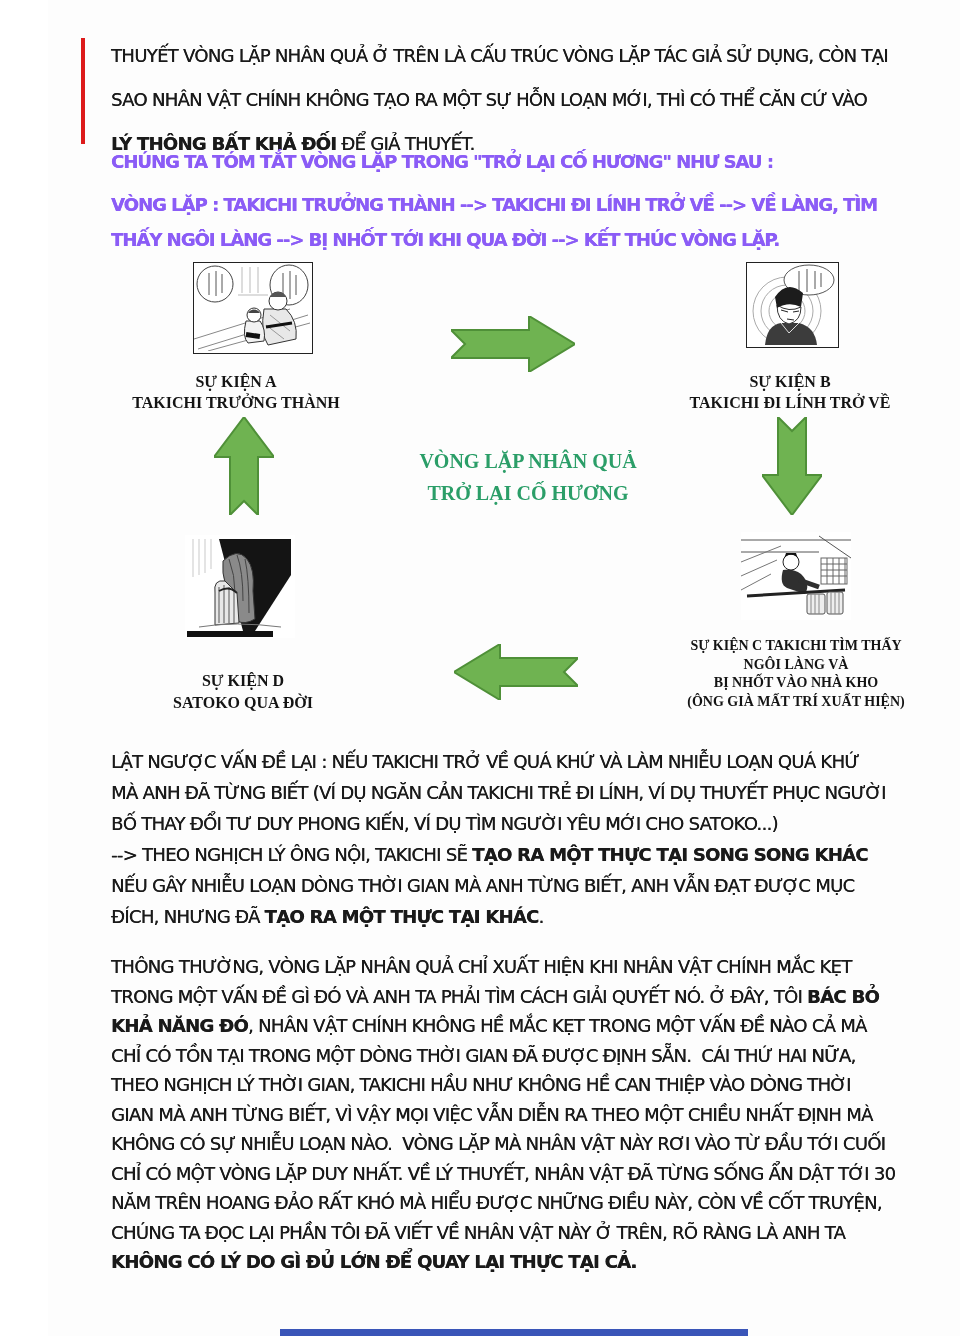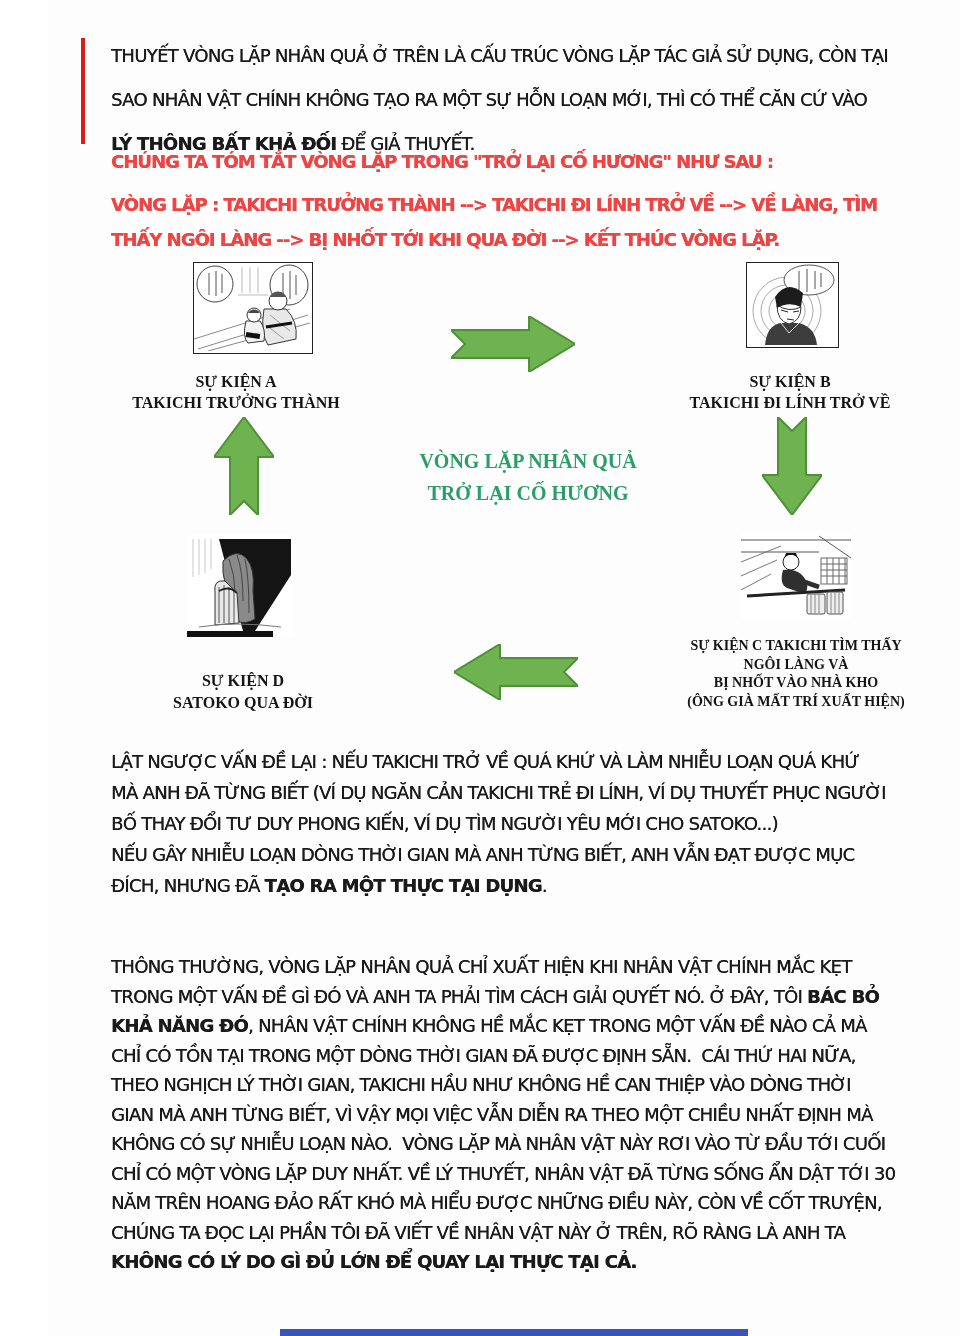--- a/index.html
+++ b/index.html
@@ -3,21 +3,21 @@
 <meta charset="utf-8">
 <style>
   html,body{margin:0;padding:0;background:#ffffff;}
   #page{position:relative;width:960px;height:1336px;background:#fdfdfd;overflow:hidden;
         font-family:"DejaVu Sans",sans-serif;color:#1a1a1a;margin-left:48px;}
   .abs{position:absolute;}
   .txt{font-size:18px;letter-spacing:-0.7px;text-shadow:0.3px 0 currentColor;}
   .txt .ln{white-space:pre;}
   .b{font-weight:bold;}
   .p1{left:63px;top:34px;}  .p1 .ln{height:44px;line-height:44px;}
-  .red{color:#ef4444;font-weight:bold;letter-spacing:-1px;}
+  .red{color:#8b5cf6;font-weight:bold;letter-spacing:-1px;}
   .rh{left:63px;top:144px;} .rh .ln{height:35px;line-height:35px;}
   .rl{left:63px;top:187px;} .rl .ln{height:35px;line-height:35px;}
   .p2{left:63px;top:746px;} .p2 .ln{height:31px;line-height:31px;}
   .p3{left:63px;top:952px;} .p3 .ln{height:29.5px;line-height:29.5px;}
   .serif{font-family:"Liberation Serif",serif;font-weight:bold;text-align:center;color:#141414;}
   .labA{left:58px;top:371px;width:260px;font-size:16px;line-height:21px;}
   .labB{left:612px;top:371px;width:260px;font-size:16px;line-height:21px;}
   .labC{left:618px;top:637px;width:260px;font-size:14px;line-height:18.5px;}
   .labD{left:65px;top:670px;width:260px;font-size:16px;line-height:22px;}
   .gtitle{left:290px;top:445px;width:380px;font-family:"Liberation Serif",serif;font-weight:bold;
@@ -180,22 +180,23 @@
   <div class="abs aL">
     <svg width="124" height="56" viewBox="0 0 124 56">
         <polygon points="124,14 46,14 46,0 0,28 46,56 46,42 124,42 110,28" fill="#6fb351" stroke="#4f9038" stroke-width="2"></polygon>
       </svg>
   </div>
 
   <div class="abs txt p2">
     <div class="ln"><span>LẬT NGƯỢC VẤN ĐỀ LẠI : NẾU TAKICHI TRỞ VỀ QUÁ KHỨ VÀ LÀM NHIỄU LOẠN QUÁ KHỨ</span></div>
     <div class="ln"><span>MÀ ANH ĐÃ TỪNG BIẾT (VÍ DỤ NGĂN CẢN TAKICHI TRẺ ĐI LÍNH, VÍ DỤ THUYẾT PHỤC NGƯỜI</span></div>
     <div class="ln"><span>BỐ THAY ĐỔI TƯ DUY PHONG KIẾN, VÍ DỤ TÌM NGƯỜI YÊU MỚI CHO SATOKO...)</span></div>
+    <div class="ln"><span>--&gt; THEO NGHỊCH LÝ ÔNG NỘI, TAKICHI SẼ </span><span class="b">TẠO RA MỘT THỰC TẠI SONG SONG KHÁC</span></div>
     <div class="ln"><span>NẾU GÂY NHIỄU LOẠN DÒNG THỜI GIAN MÀ ANH TỪNG BIẾT, ANH VẪN ĐẠT ĐƯỢC MỤC</span></div>
-    <div class="ln"><span>ĐÍCH, NHƯNG ĐÃ </span><span class="b">TẠO RA MỘT THỰC TẠI DỤNG</span><span>.</span></div>
+    <div class="ln"><span>ĐÍCH, NHƯNG ĐÃ </span><span class="b">TẠO RA MỘT THỰC TẠI KHÁC</span><span>.</span></div>
   </div>
 
   <div class="abs txt p3">
     <div class="ln"><span>THÔNG THƯỜNG, VÒNG LẶP NHÂN QUẢ CHỈ XUẤT HIỆN KHI NHÂN VẬT CHÍNH MẮC KẸT</span></div>
     <div class="ln"><span>TRONG MỘT VẤN ĐỀ GÌ ĐÓ VÀ ANH TA PHẢI TÌM CÁCH GIẢI QUYẾT NÓ. Ở ĐÂY, TÔI </span><span class="b">BÁC BỎ</span></div>
     <div class="ln"><span class="b">KHẢ NĂNG ĐÓ</span><span>, NHÂN VẬT CHÍNH KHÔNG HỀ MẮC KẸT TRONG MỘT VẤN ĐỀ NÀO CẢ MÀ</span></div>
     <div class="ln"><span>CHỈ CÓ TỒN TẠI TRONG MỘT DÒNG THỜI GIAN ĐÃ ĐƯỢC ĐỊNH SẴN.  CÁI THỨ HAI NỮA,</span></div>
     <div class="ln"><span>THEO NGHỊCH LÝ THỜI GIAN, TAKICHI HẦU NHƯ KHÔNG HỀ CAN THIỆP VÀO DÒNG THỜI</span></div>
     <div class="ln"><span>GIAN MÀ ANH TỪNG BIẾT, VÌ VẬY MỌI VIỆC VẪN DIỄN RA THEO MỘT CHIỀU NHẤT ĐỊNH MÀ</span></div>
     <div class="ln"><span>KHÔNG CÓ SỰ NHIỄU LOẠN NÀO.  VÒNG LẶP MÀ NHÂN VẬT NÀY RƠI VÀO TỪ ĐẦU TỚI CUỐI</span></div>

